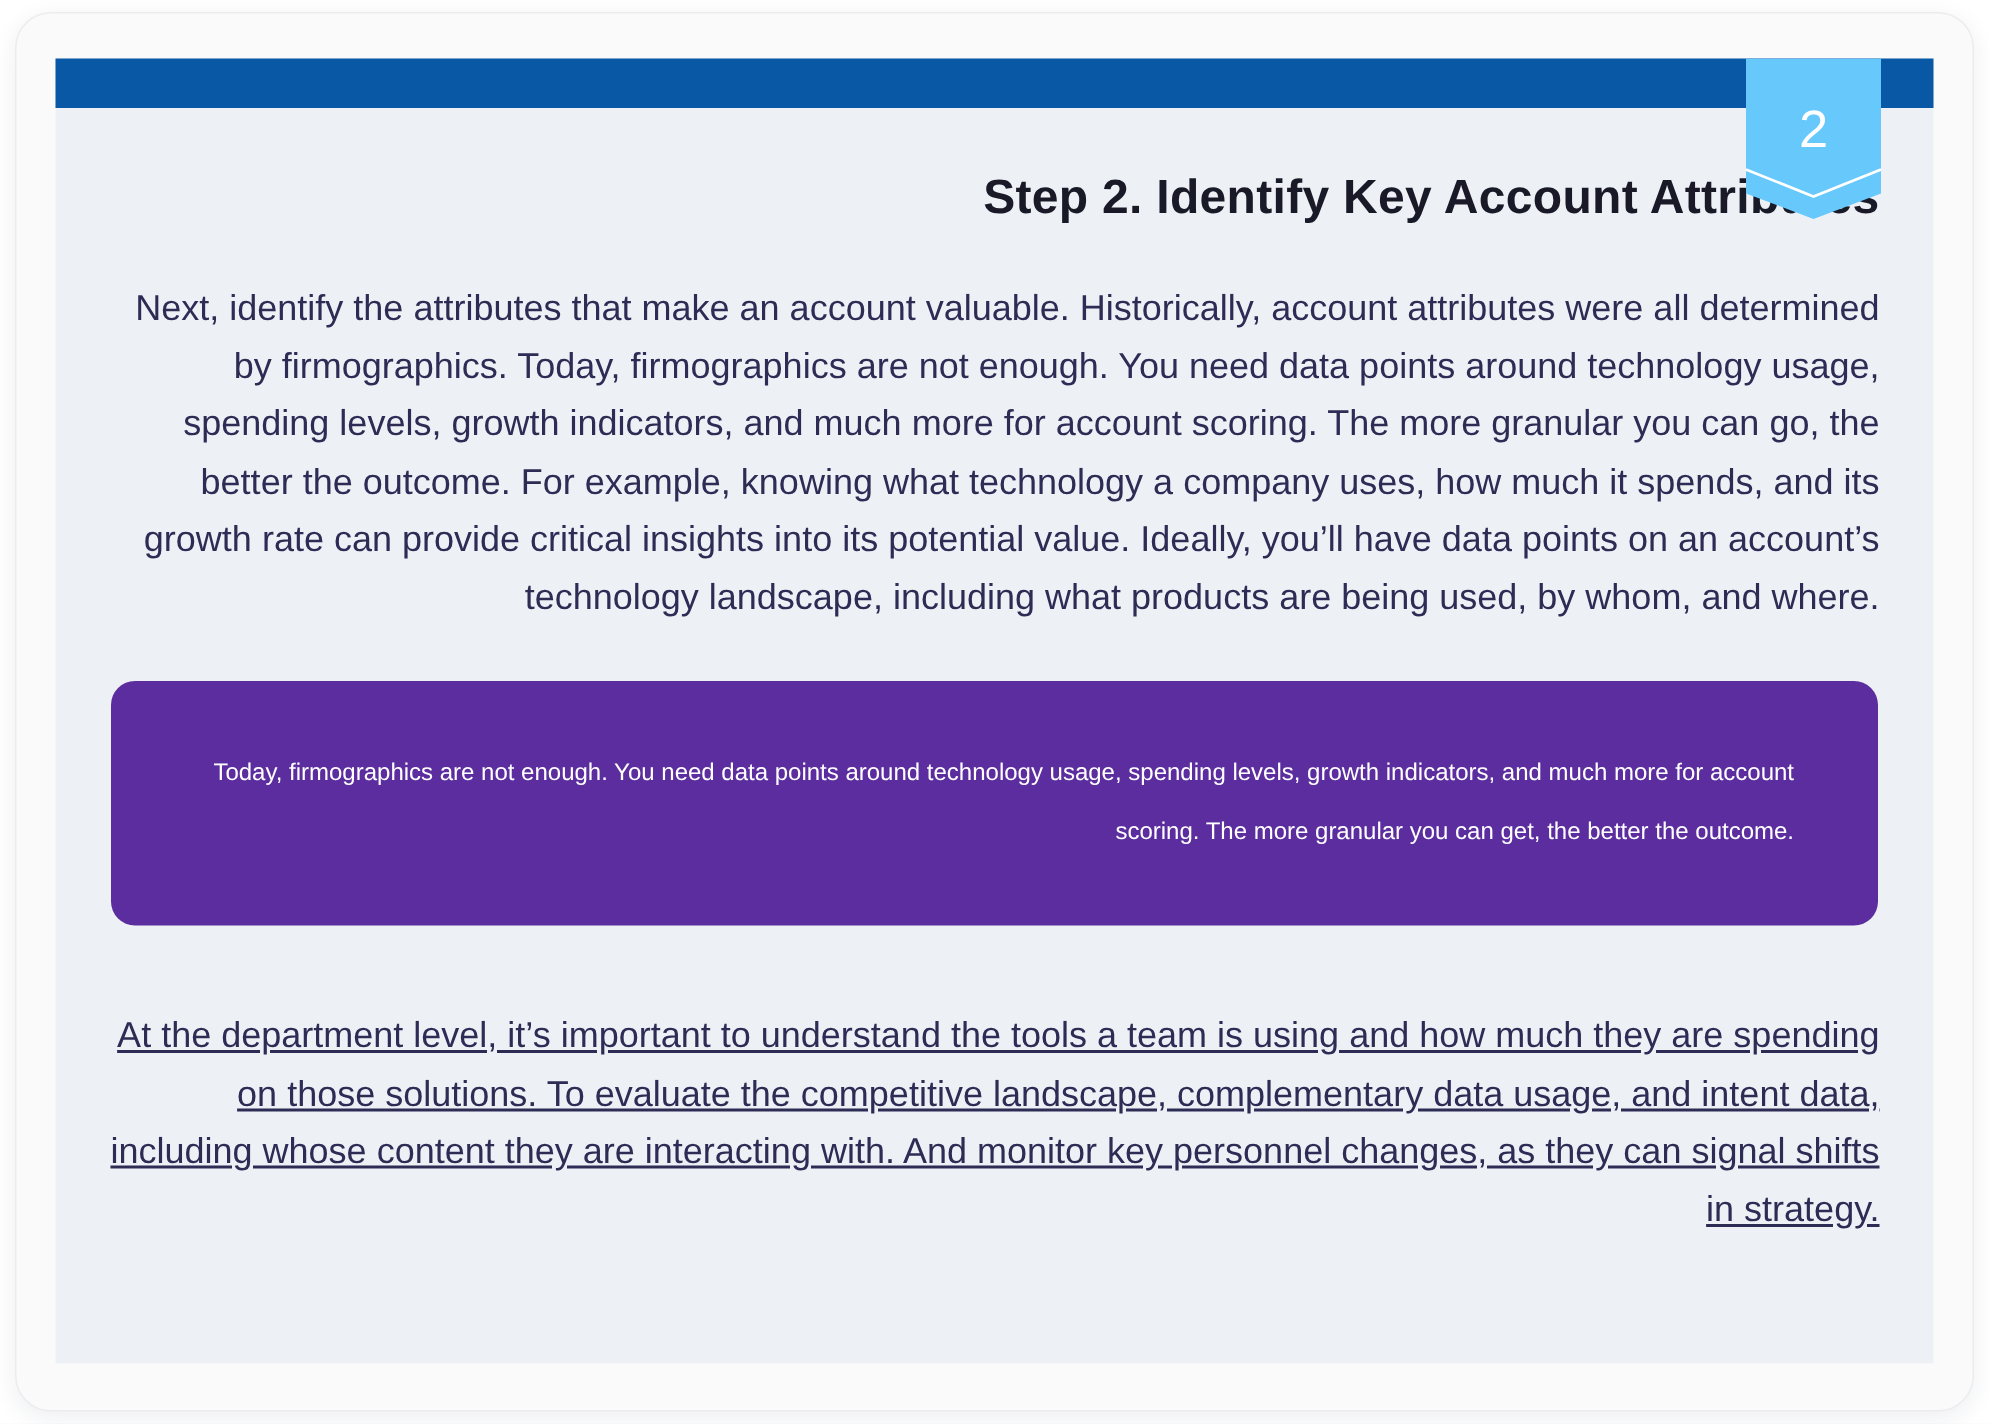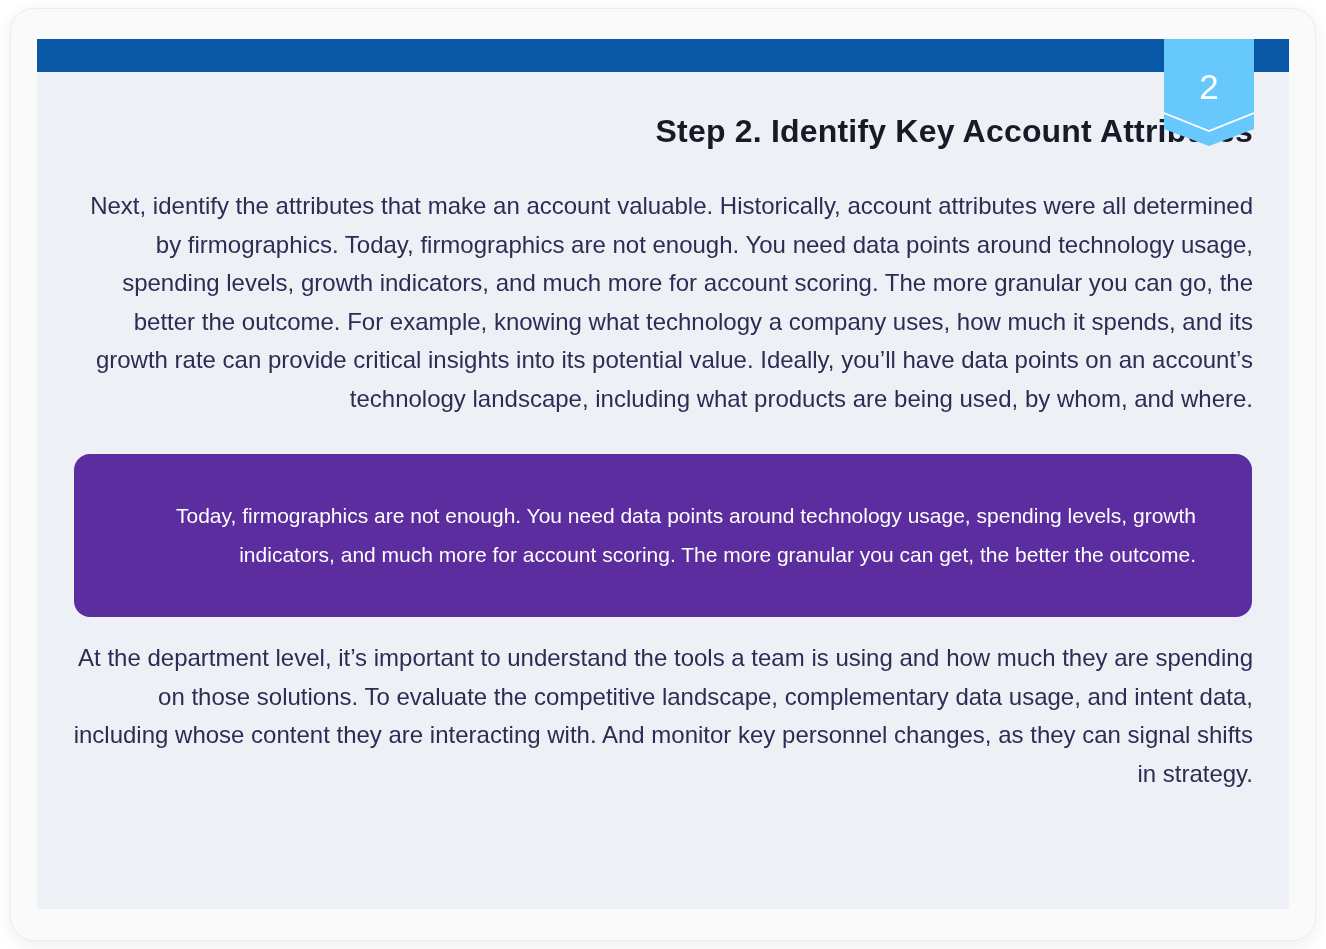--- a/index.html
+++ b/index.html
@@ -51,29 +51,29 @@
     font-weight: 600;
     letter-spacing: 0.2px;
     color: var(--title-text);
   }
   .body-par {
     font-size: 24px;
     line-height: 38.5px;
     color: var(--body-text);
   }
   .intro-par { margin-top: 34px; }
-  .detail-par { margin-top: 22px; }
+  .detail-par { margin-top: 55px; text-decoration: underline; }
   .callout {
     margin: 36px 1px 0 1px;
     border-radius: 16px;
     background: var(--callout-bg);
     padding: 43px 56px 43px 55px;
   }
   .callout p {
-    font-size: 21px;
+    font-size: 16px;
     line-height: 38.5px;
     color: var(--callout-text);
   }
   .badge {
     position: absolute;
     top: 30px; left: 1153px;
     width: 90px; height: 107px;
     z-index: 2;
   }
   .badge svg { position: absolute; inset: 0; display: block; }

